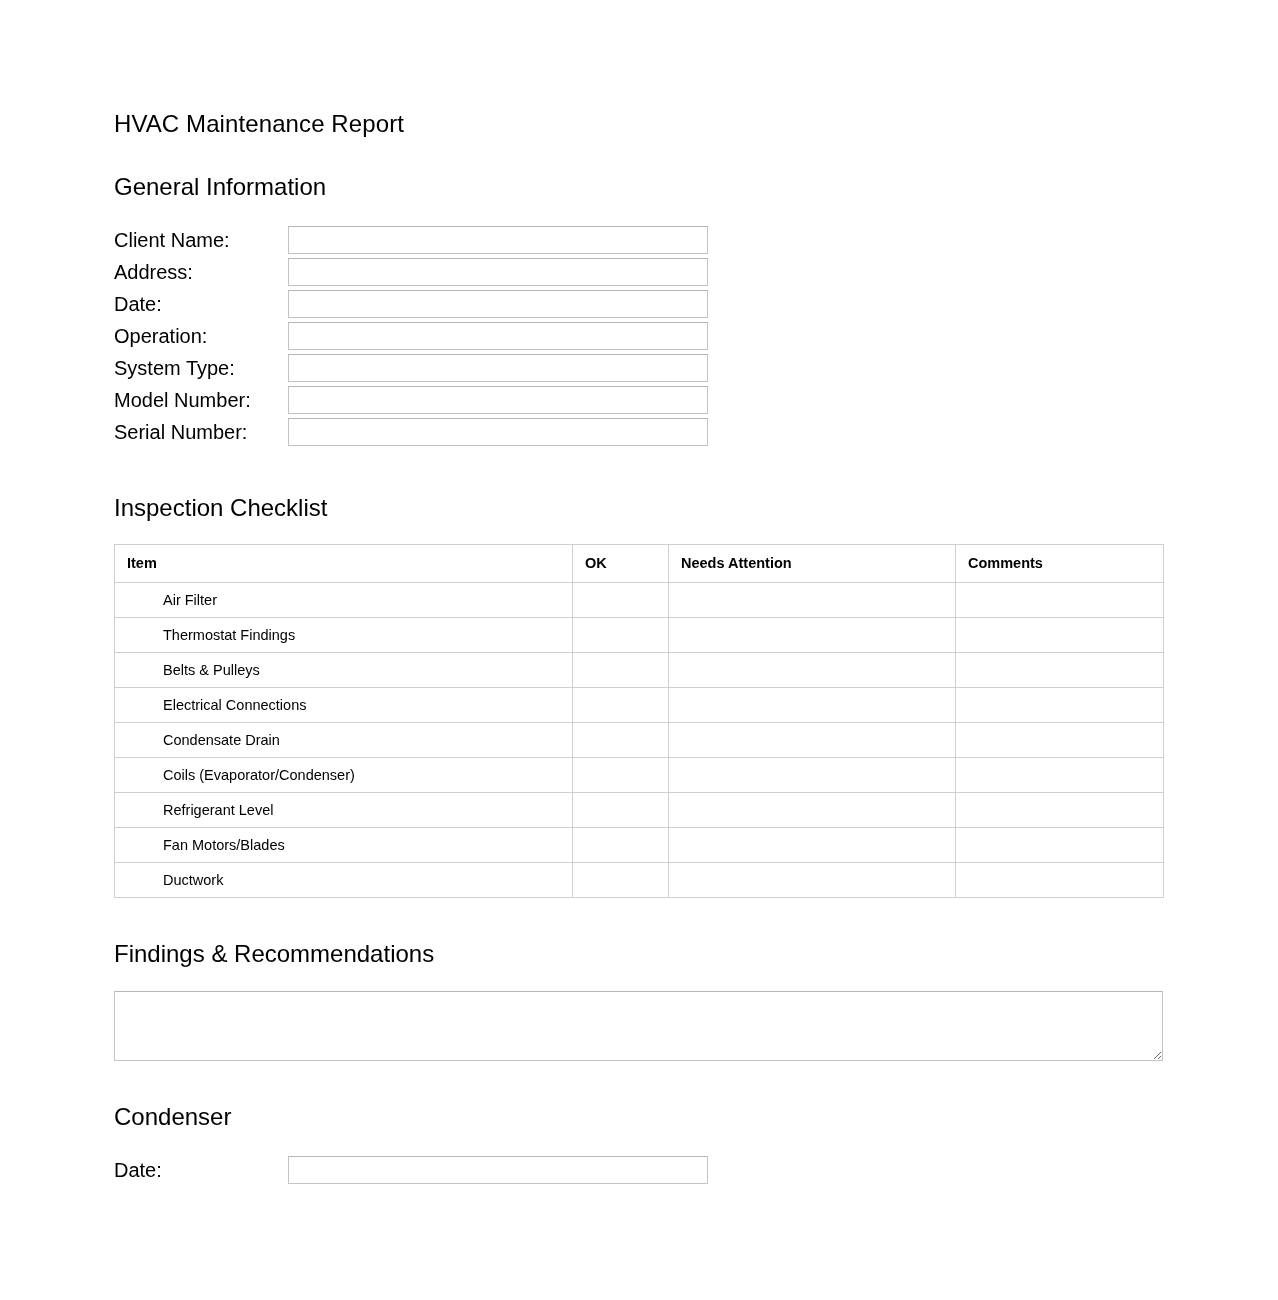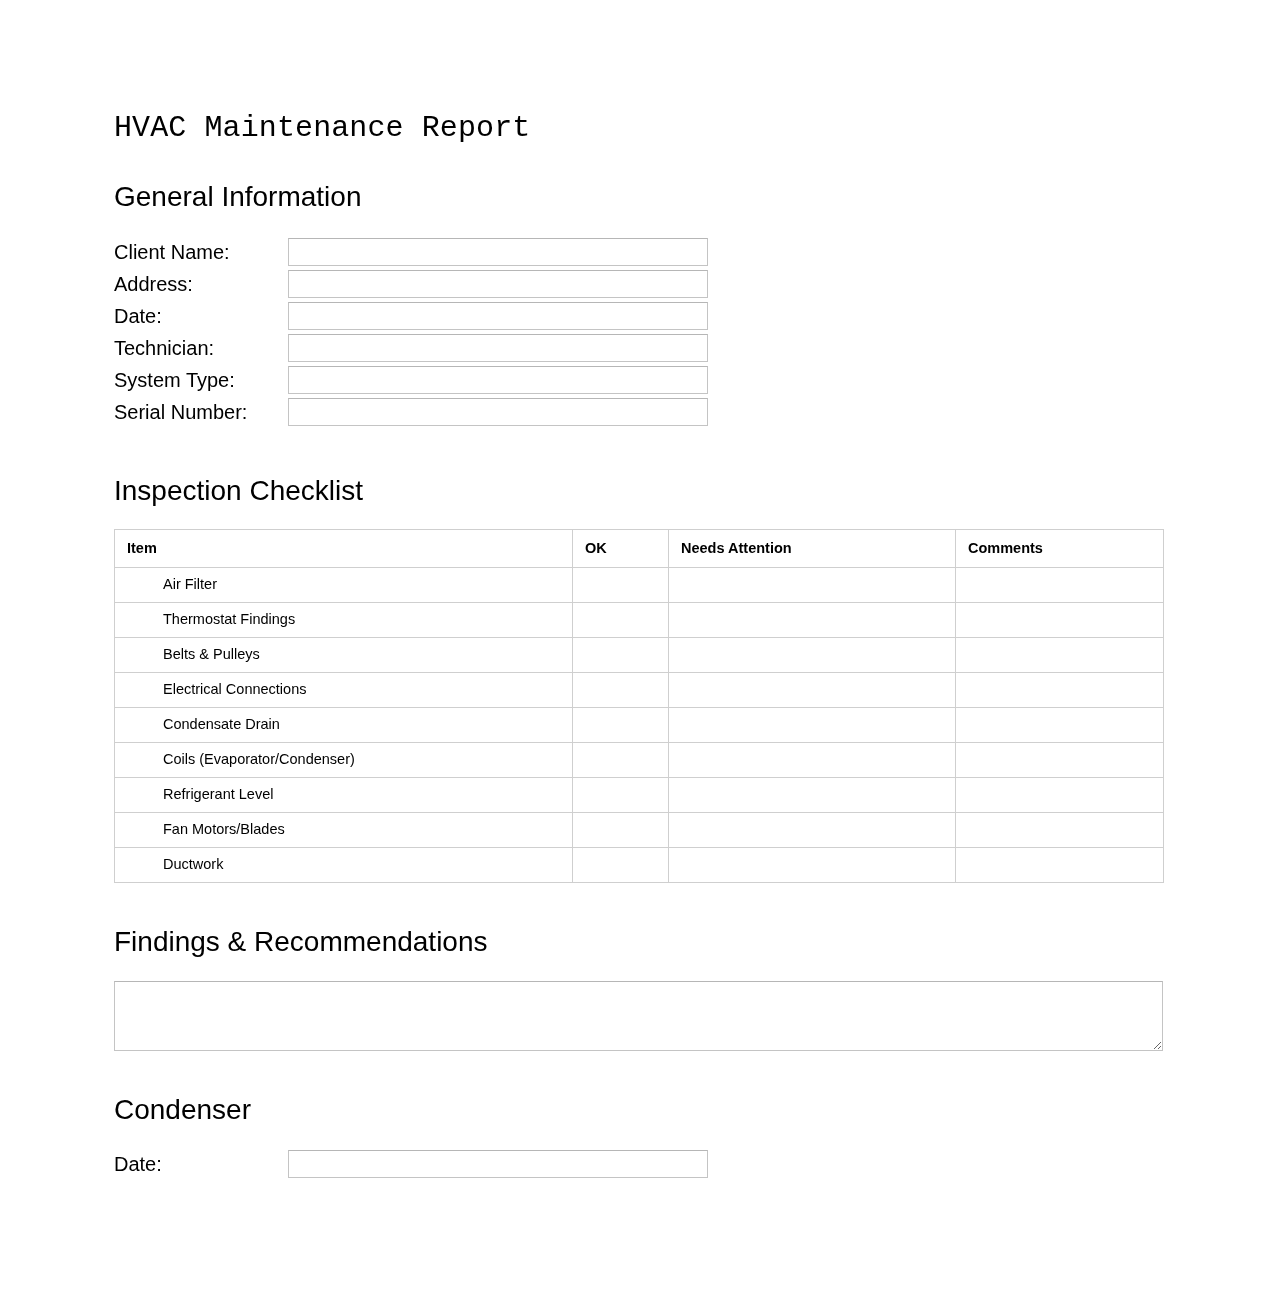--- a/index.html
+++ b/index.html
@@ -12,29 +12,28 @@
     height: 1300px;
     font-family: "Liberation Sans", sans-serif;
     color: #000000;
     overflow: hidden;
   }
   .page {
     padding: 110px 0 0 114px;
     box-sizing: border-box;
   }
   .doc-title {
-    font-size: 30px;
+    font-size: 24px;
     font-weight: normal;
     line-height: 1.2;
     margin: 0 0 34px 0;
     letter-spacing: 0.1px;
-    font-family: Liberation Mono, monospace;
   }
   .section-heading {
-    font-size: 28px;
+    font-size: 24px;
     font-weight: normal;
     line-height: 1.2;
     margin: 0 0 22px 0;
   }
   
   .field-list {
     margin: 0 0 0 0;
   }
   .field-row {
     display: flex;
@@ -136,29 +135,33 @@
       <label class="field-label">Address:</label>
       <input class="field-input" type="text" value="" style="">
     </div>
 
     <div class="field-row">
       <label class="field-label">Date:</label>
       <input class="field-input" type="text" value="" style="">
     </div>
 
     <div class="field-row">
-      <label class="field-label">Technician:</label>
+      <label class="field-label">Operation:</label>
       <input class="field-input" type="text" value="" style="">
     </div>
 
     <div class="field-row">
       <label class="field-label">System Type:</label>
       <input class="field-input" type="text" value="" style="">
     </div>
 
+    <div class="field-row">
+      <label class="field-label">Model Number:</label>
+      <input class="field-input" type="text" value="" style="">
+    </div>
 
     <div class="field-row">
       <label class="field-label">Serial Number:</label>
       <input class="field-input" type="text" value="" style="">
     </div>
 
   </div>
 
   <div class="gap-after-fields"></div>
 

